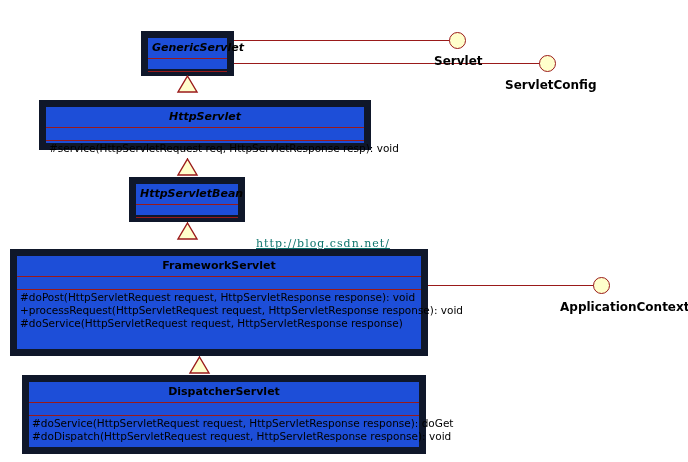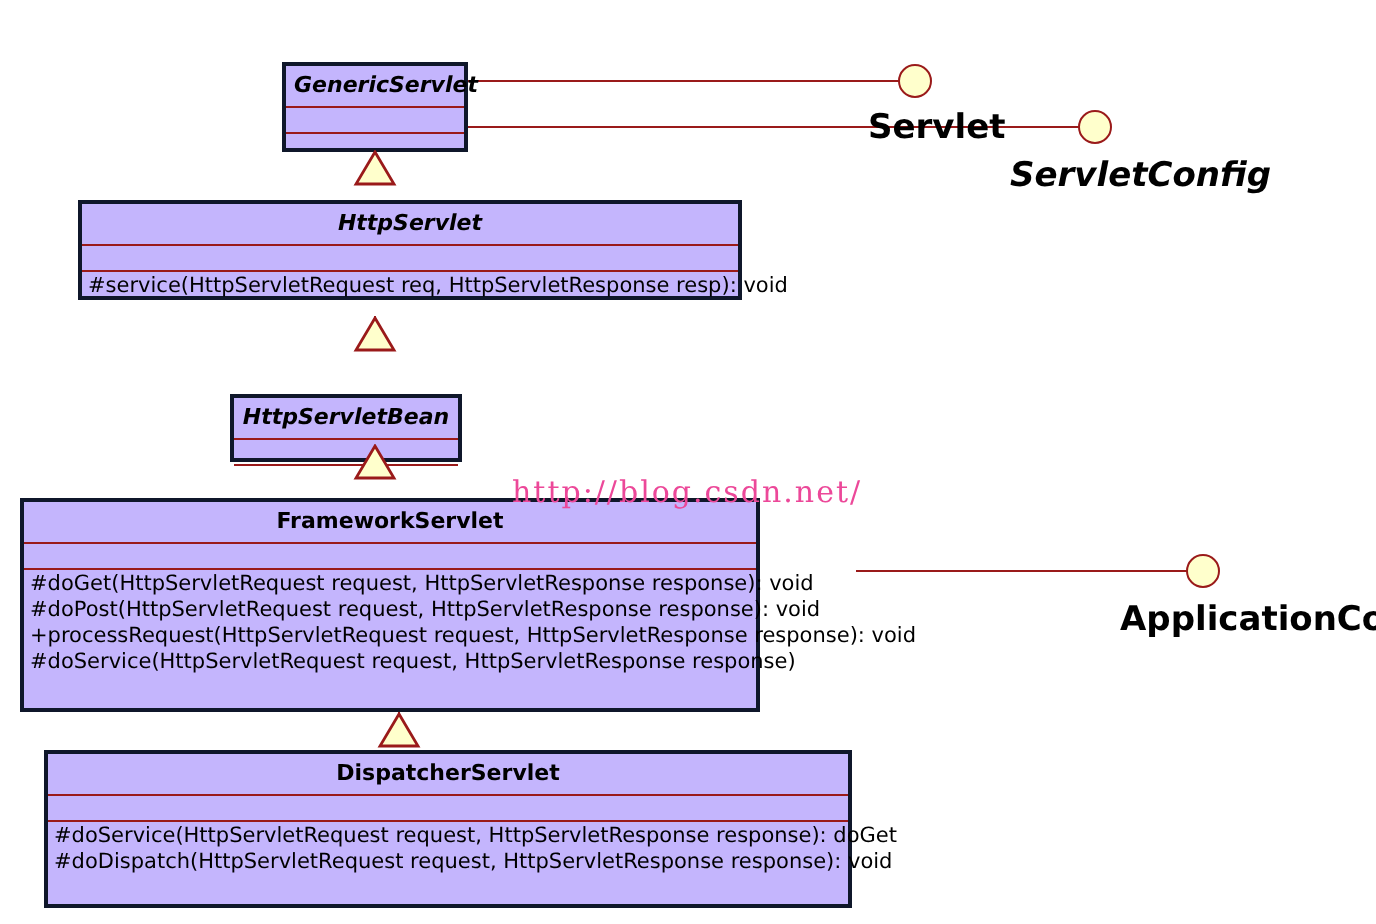--- a/index.html
+++ b/index.html
@@ -12,22 +12,22 @@
     width: 688px;
     height: 462px;
     background: #ffffff;
     font-family: "DejaVu Sans", sans-serif;
     overflow: hidden;
   }
   
   .uml-class {
     position: absolute;
     box-sizing: border-box;
-    background: #c4b5fd;
-    border: 2px solid #0f172a;
+    background: #1d4ed8;
+    border: 7px solid #0f172a;
     z-index: 5;
   }
   .uml-name {
     text-align: center;
     font-size: 11px;
     font-weight: bold;
     color: #000000;
     padding: 3px 4px 4px 4px;
     border-bottom: 1px solid #9a1a1a;
     line-height: 13px;
@@ -74,36 +74,37 @@
     width: 17px;
     height: 17px;
     border-radius: 50%;
     background: #ffffcc;
     border: 1px solid #9a1a1a;
     box-sizing: border-box;
     z-index: 6;
   }
   .iface-label {
     position: absolute;
-    font-size: 17px;
+    font-size: 12px;
     font-weight: bold;
     color: #000000;
     white-space: nowrap;
     z-index: 6;
   }
   
   .watermark {
     position: absolute;
     font-family: "DejaVu Serif", serif;
-    font-size: 15px;
+    font-size: 11px;
     letter-spacing: 1px;
-    color: #ec4899;
+    color: #0f766e;
     white-space: nowrap;
     z-index: 9;
     pointer-events: none;
+    text-decoration: underline;
   }
 </style>
 </head>
 <body>
 
 <div id="canvas">
 
   <div class="line-h" style="left:233px; top:40px; width:218px;"></div>
 
   <div class="line-h" style="left:233px; top:63px; width:308px;"></div>
@@ -135,50 +136,49 @@
   </div>
 
   <div class="uml-class" id="cls-http-servlet" style="left:39px; top:100px; width:332px; height:50px;">
     <div class="uml-name abstract">HttpServlet</div>
     <div class="uml-attrs"></div>
     <div class="uml-ops">
       <div class="op">#service(HttpServletRequest req, HttpServletResponse resp): void</div>
     </div>
   </div>
 
-  <div class="uml-class" id="cls-http-servlet-bean" style="left:115px; top:177px; width:116px; height:34px;margin-top:20px;">
+  <div class="uml-class" id="cls-http-servlet-bean" style="left:129px; top:177px; width:116px; height:45px;">
     <div class="uml-name abstract">HttpServletBean</div>
     <div class="uml-attrs"></div>
     <div class="uml-ops empty"></div>
   </div>
 
-  <div class="uml-class" id="cls-framework-servlet" style="left:10px; top:249px; width:370px; height:107px;">
+  <div class="uml-class" id="cls-framework-servlet" style="left:10px; top:249px; width:418px; height:107px;">
     <div class="uml-name">FrameworkServlet</div>
     <div class="uml-attrs"></div>
     <div class="uml-ops">
-      <div class="op">#doGet(HttpServletRequest request, HttpServletResponse response): void</div>
       <div class="op">#doPost(HttpServletRequest request, HttpServletResponse response): void</div>
       <div class="op">+processRequest(HttpServletRequest request, HttpServletResponse response): void</div>
       <div class="op abstract">#doService(HttpServletRequest request, HttpServletResponse response)</div>
     </div>
   </div>
 
   <div class="uml-class" id="cls-dispatcher-servlet" style="left:22px; top:375px; width:404px; height:79px;">
     <div class="uml-name">DispatcherServlet</div>
     <div class="uml-attrs"></div>
     <div class="uml-ops">
       <div class="op">#doService(HttpServletRequest request, HttpServletResponse response): doGet</div>
       <div class="op">#doDispatch(HttpServletRequest request, HttpServletResponse response): void</div>
     </div>
   </div>
 
   <div class="lollipop" style="left:449px; top:32px;"></div>
   <div class="iface-label" style="left:434px; top:54px;">Servlet</div>
 
   <div class="lollipop" style="left:539px; top:55px;"></div>
-  <div class="iface-label" style="left:505px; top:78px;font-style:italic;">ServletConfig</div>
+  <div class="iface-label" style="left:505px; top:78px;">ServletConfig</div>
 
   <div class="lollipop" style="left:593px; top:277px;"></div>
   <div class="iface-label" style="left:560px; top:300px;">ApplicationContextAware</div>
 
   <div class="watermark" style="left:256px; top:237px;">http://blog.csdn.net/</div>
 
 </div>
 
 </body></html>

